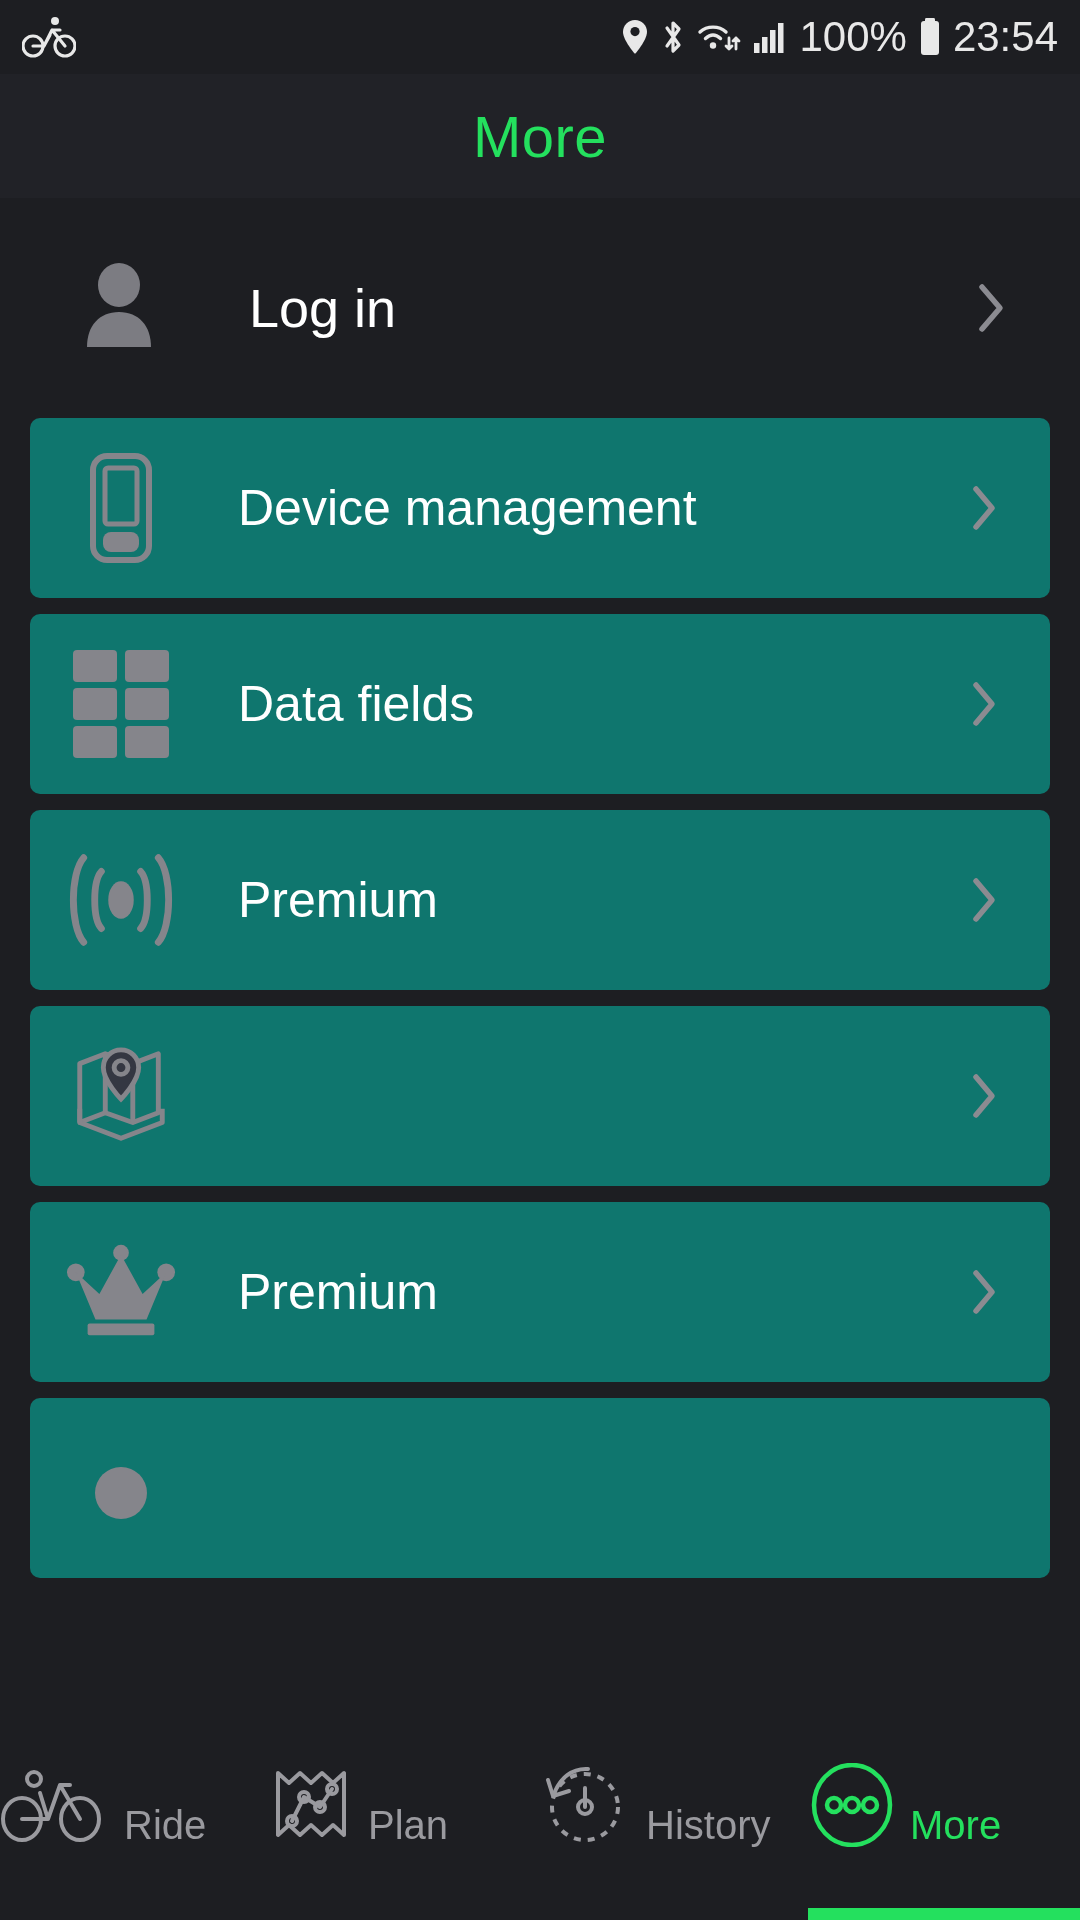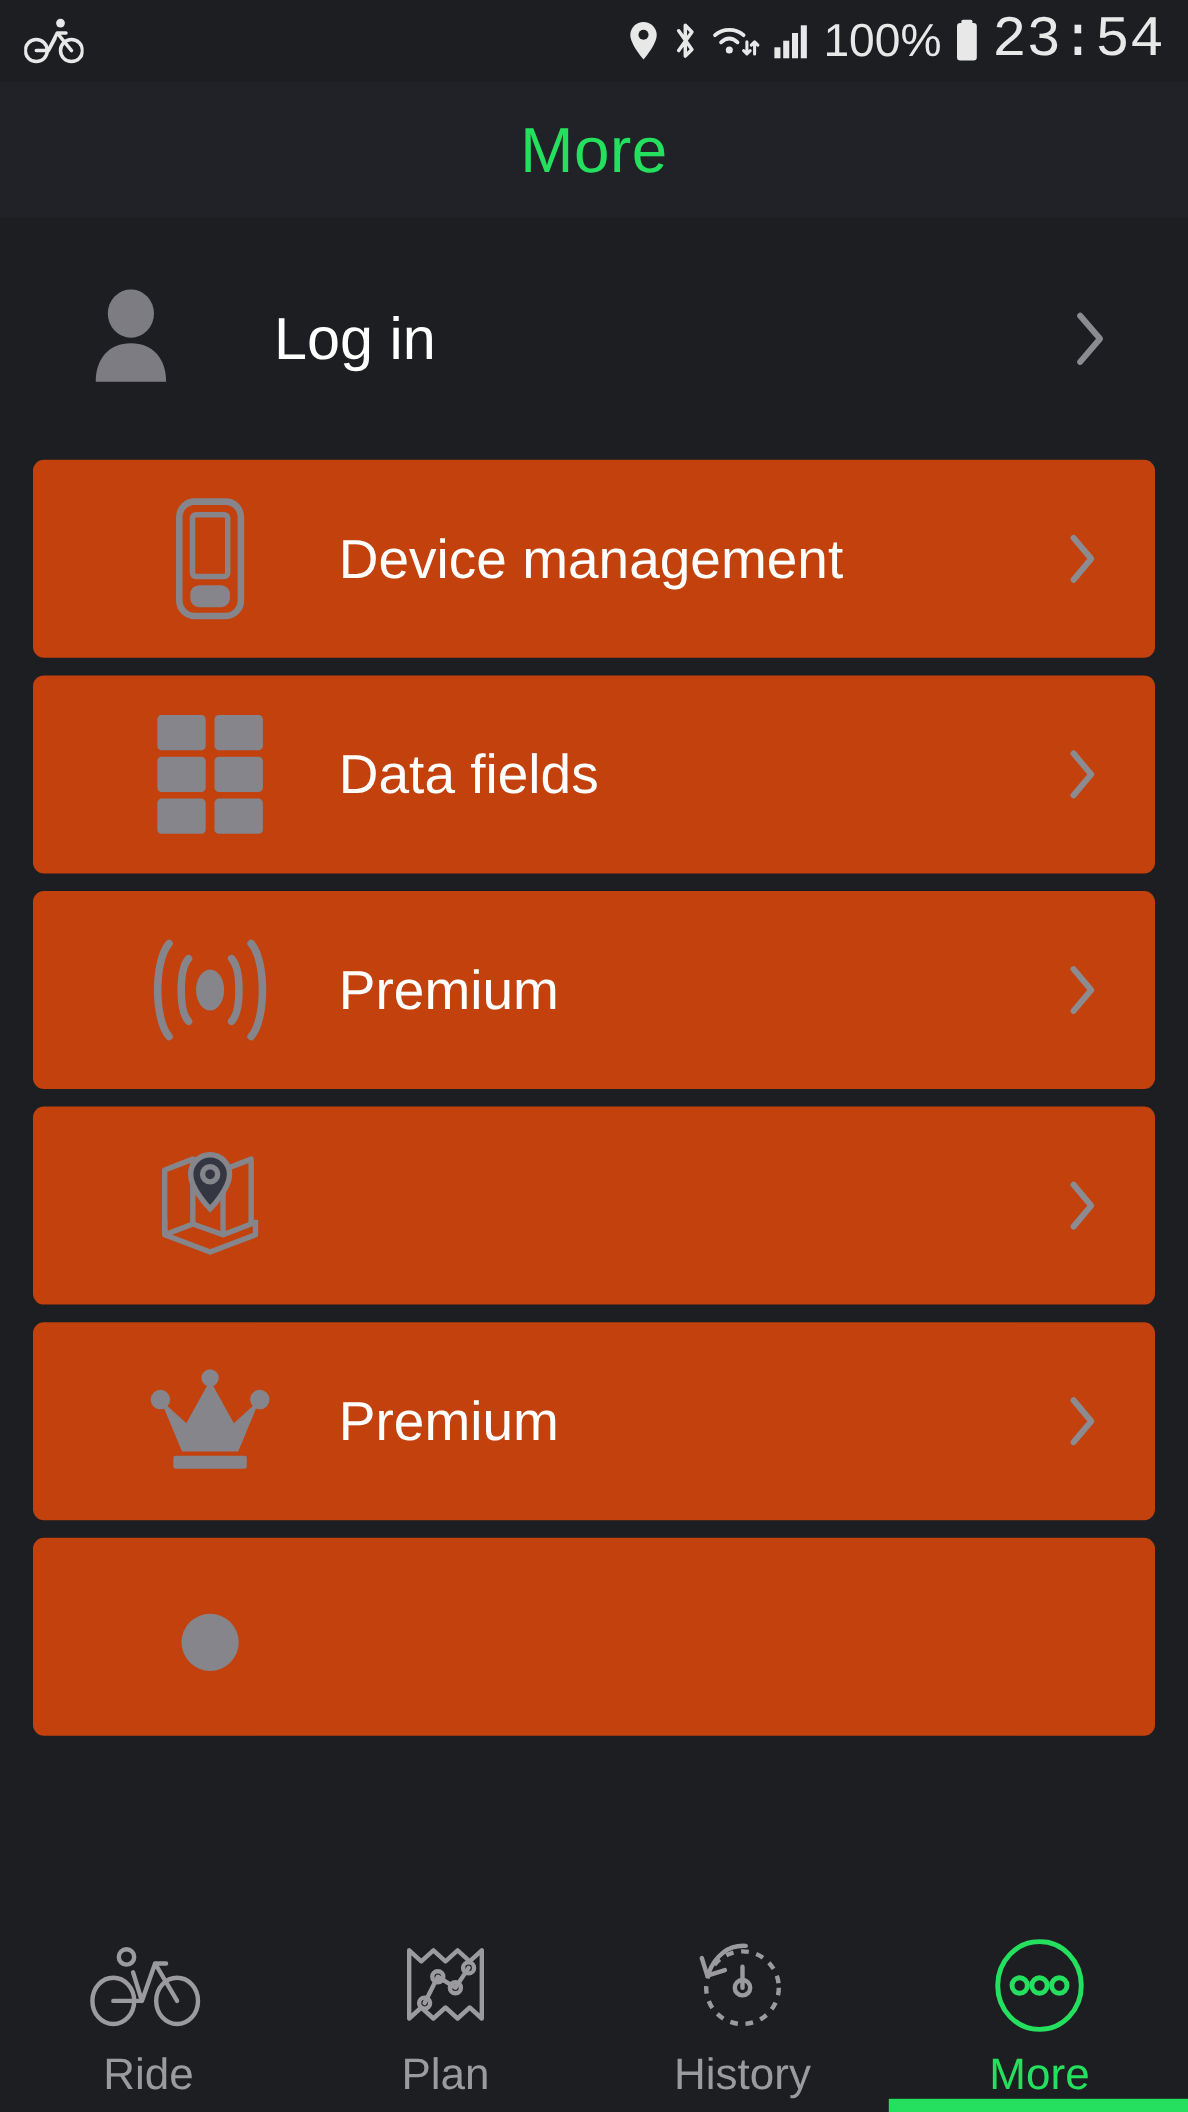--- a/index.html
+++ b/index.html
@@ -13,21 +13,21 @@
 
   
   .statusbar {
     position:absolute; top:0; left:0; width:1080px; height:74px;
     display:flex; align-items:center; justify-content:space-between;
     padding:0 22px; background:#1d1e22;
   }
   .sb-left { display:flex; align-items:center; }
   .sb-right { display:flex; align-items:center; gap:11px; }
   .sb-icon { display:flex; align-items:center; justify-content:center; }
-  .sb-text { color:#e8e8e8; font-size:52px; letter-spacing:0px; line-height:1;font-family:Liberation Mono, monospace; }
+  .sb-text { color:#e8e8e8; font-size:42px; letter-spacing:0px; line-height:1; }
   .sb-pct { color:#e8e8e8; font-size:42px; line-height:1; }
 
   
   .header {
     position:absolute; top:74px; left:0; width:1080px; height:124px;
     display:flex; align-items:center; justify-content:center;
     background:#212227;
   }
   .header-title { color:#24e05e; font-size:58px; font-weight:400; letter-spacing:0.5px; }
 
@@ -42,23 +42,23 @@
     position:relative; height:220px; width:1080px;
     display:flex; align-items:center; padding-left:77px;
   }
   .login-avatar { width:84px; height:90px; position:relative; flex:0 0 auto; }
   .login-label { color:#ffffff; font-size:54px; margin-left:88px; }
   .login-chev { position:absolute; right:74px; top:50%; transform:translateY(-50%); }
 
   
   .cards { padding:0 30px; }
   .card {
-    position:relative; background:#c2410c; border-radius:10px;
+    position:relative; background:#0f766e; border-radius:10px;
     height:180px; margin-bottom:16px;
-    display:flex; align-items:center; padding-left:106px;
+    display:flex; align-items:center; padding-left:36px;
   }
   .card-icon { width:110px; height:110px; flex:0 0 auto;
                display:flex; align-items:center; justify-content:center; }
   .card-label { color:#ffffff; font-size:50px; margin-left:62px; white-space:nowrap; }
   .card-chev { position:absolute; right:52px; top:50%; transform:translateY(-50%); }
 
   
   .card.partial { height:180px; margin-bottom:0; }
 
   .fade {
@@ -66,21 +66,21 @@
     background:linear-gradient(to bottom, rgba(29,30,34,0), #1d1e22);
     pointer-events:none;
   }
 
   
   .navbar {
     position:absolute; bottom:0; left:0; width:1080px; height:180px;
     background:#1d1e22; display:flex; align-items:flex-start;
   }
   .nav-item {
-    flex:1; display:flex; flex-direction:column; align-items:center;
+    flex:1; display:flex; align-items:flex-end;
     padding-top:22px; gap:16px;
   }
   .nav-icon { height:86px; display:flex; align-items:center; justify-content:center; }
   .nav-label { font-size:40px; color:#9a9a9f; }
   .nav-item.active .nav-label { color:#24e05e; }
   .home-indicator {
     position:absolute; bottom:0; right:0; width:272px; height:12px;
     background:#24e05e;
   }
   svg { display:block; }

